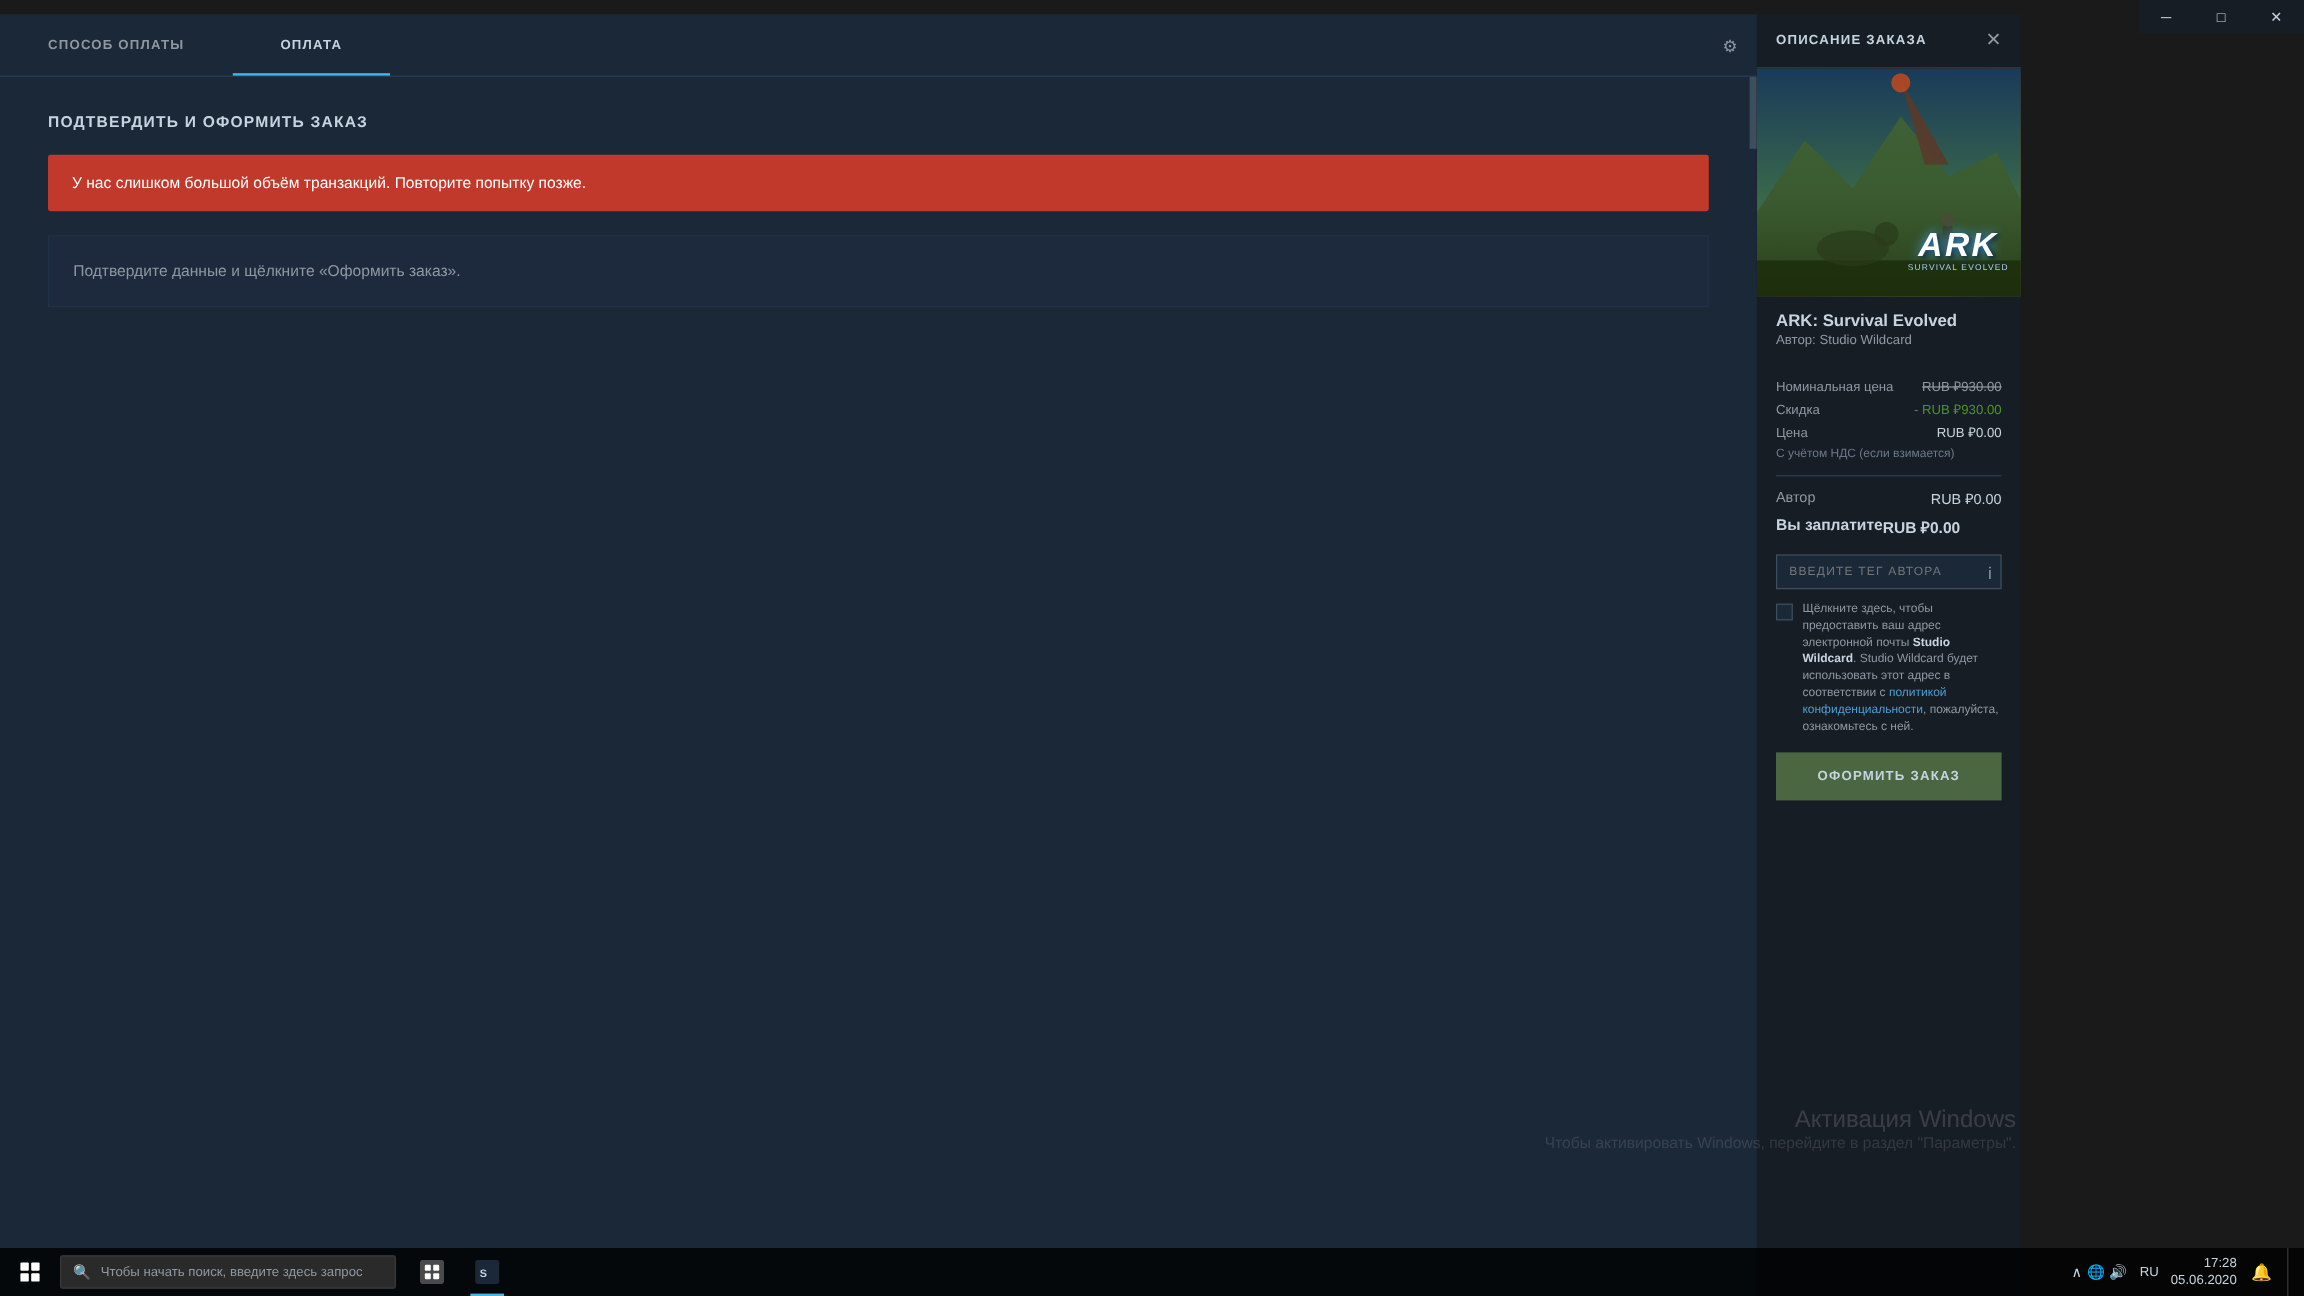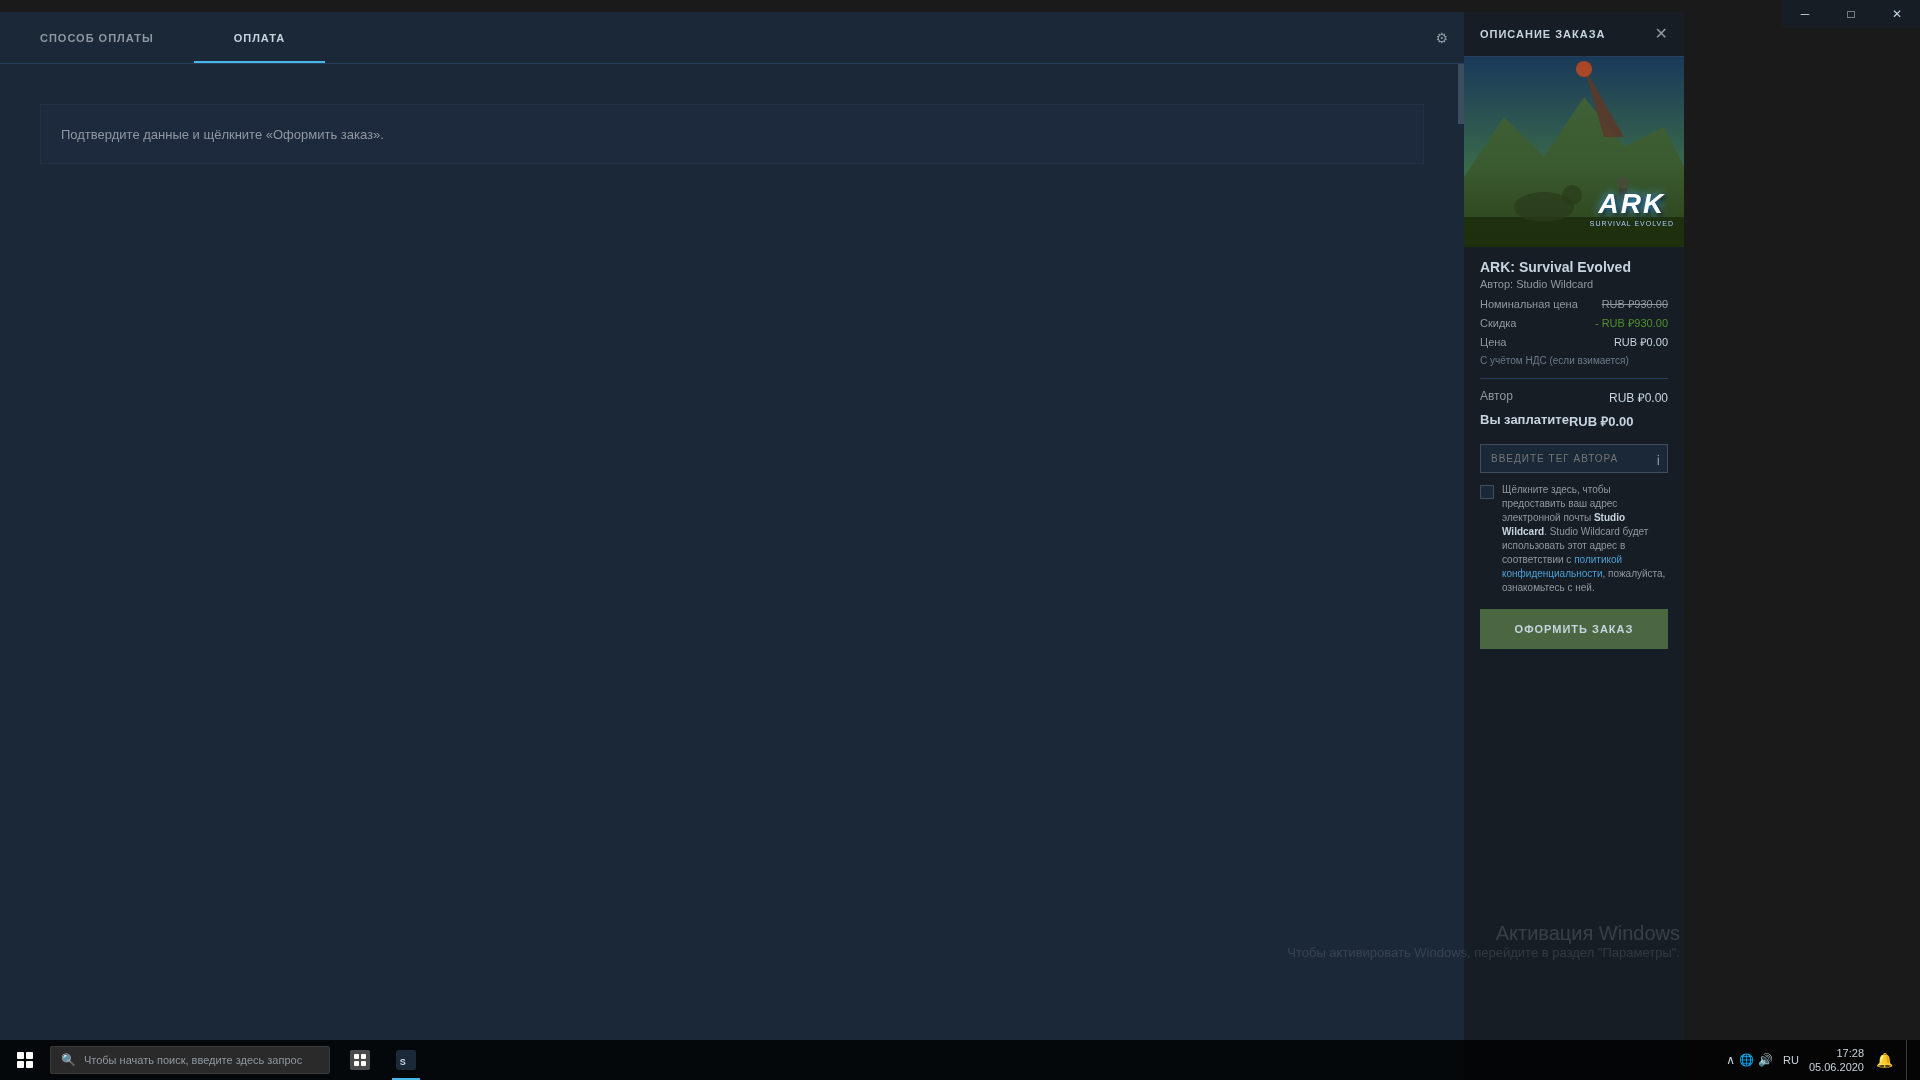--- a/index.html
+++ b/index.html
@@ -212,21 +212,21 @@
 
     .game-title {
       font-size: 14px;
       font-weight: 700;
       color: #c6d4df;
       margin-bottom: 3px;
     }
     .game-author {
       font-size: 11px;
       color: #8f98a0;
-      margin-bottom: 6px;
+      margin-bottom: 24px;
     }
 
     .price-table {
       width: 100%;
       margin-bottom: 6px;
     }
     .price-row {
       display: flex;
       justify-content: space-between;
       align-items: baseline;
@@ -565,21 +565,25 @@
       <div class="tab">
         <span>СПОСОБ ОПЛАТЫ</span>
       </div>
       <div class="tab active">
         <span>ОПЛАТА</span>
       </div>
       <div class="tab-icon">⚙</div>
     </div>
 
     <div class="payment-content">
-
+      <div class="section-title">ПОДТВЕРДИТЬ И ОФОРМИТЬ ЗАКАЗ</div>
+
+      <div class="error-banner">
+        <span>У нас слишком большой объём транзакций. Повторите попытку позже.</span>
+      </div>
 
       <div class="confirm-box">
         <span class="confirm-text">Подтвердите данные и щёлкните «Оформить заказ».</span>
       </div>
     </div>
 
     <div class="right-scrollbar">
       <div class="right-scrollbar-thumb"></div>
     </div>
   </div>

